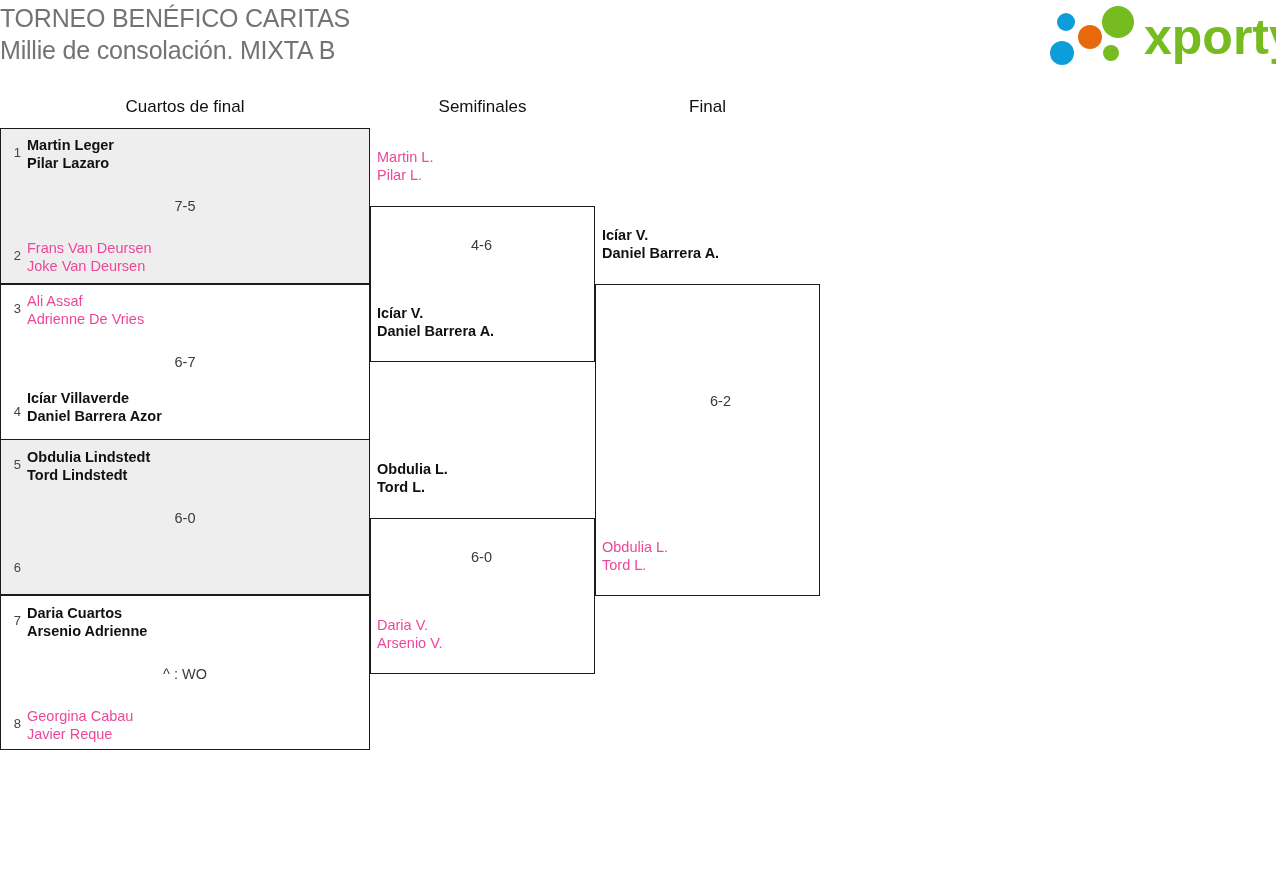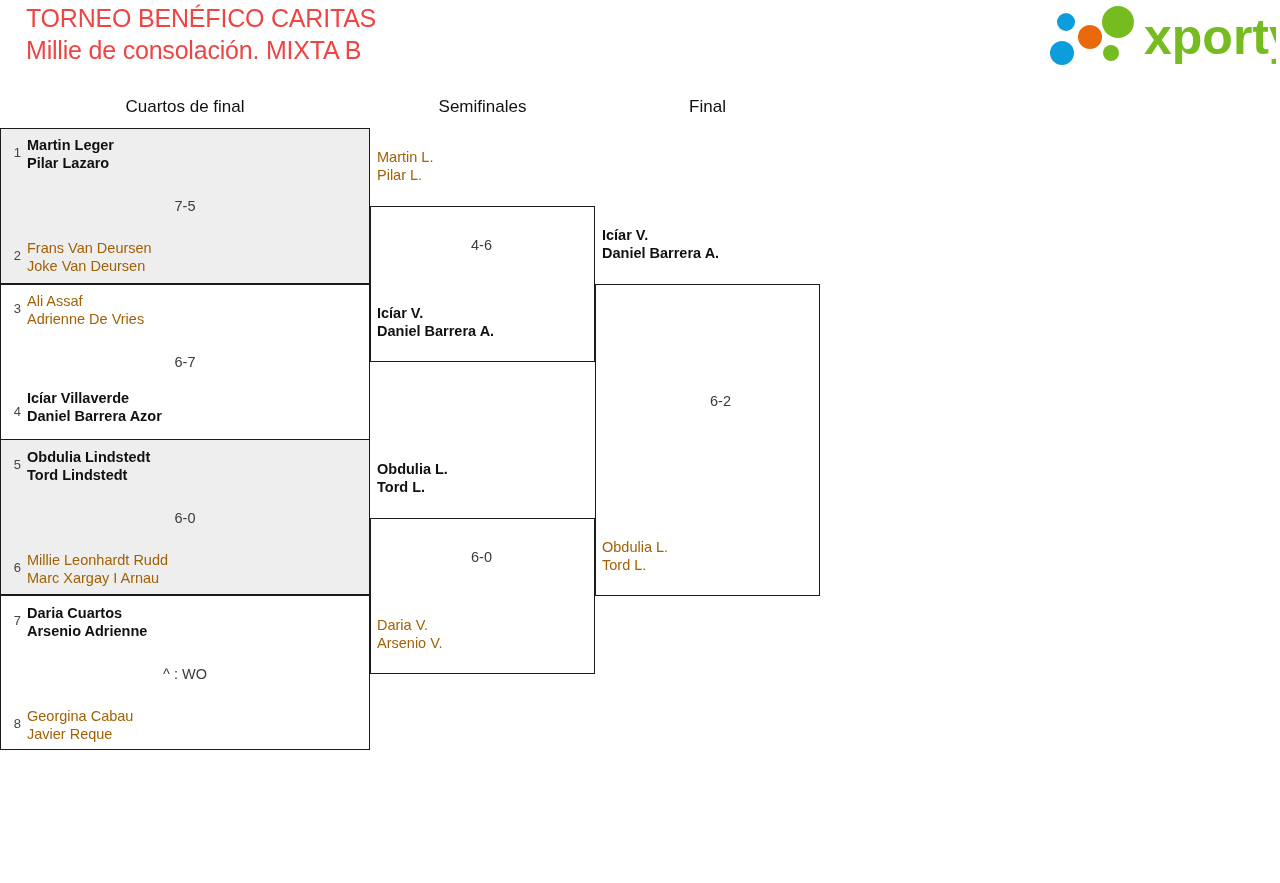--- a/index.html
+++ b/index.html
@@ -20,25 +20,24 @@
   
   .title-block {
     position: absolute;
     left: 0px;
     top: 2px;
     width: 760px;
   }
   .title-line {
     font-size: 25px;
     line-height: 32px;
-    color: #ef4444;
+    color: #737373;
     font-weight: 500;
     letter-spacing: -0.2px;
     white-space: nowrap;
-    padding-left: 26px;
   }
 
   
   .logo {
     position: absolute;
     left: 1048px;
     top: 6px;
     width: 228px;
     height: 62px;
   }
@@ -82,21 +81,21 @@
 
   
   .slot {
     position: absolute;
     line-height: 18px;
     font-size: 14.5px;
     white-space: nowrap;
   }
   .slot .ln { display: block; }
   .slot.win  { color: #111111; font-weight: bold; }
-  .slot.lose { color: #a16207; font-weight: normal; }
+  .slot.lose { color: #ec4899; font-weight: normal; }
 
   .seed {
     position: absolute;
     font-size: 13px;
     color: #444444;
     text-align: right;
     width: 16px;
     line-height: 16px;
   }
 
@@ -181,24 +180,20 @@
     <span class="ln">Daniel Barrera Azor</span>
   </div>
 
   <div class="seed qf-seed" style="top:457px;">5</div>
   <div class="slot qf-name win" style="top:448px;">
     <span class="ln">Obdulia Lindstedt</span>
     <span class="ln">Tord Lindstedt</span>
   </div>
   <div class="score qf-score" style="top:509px;">6-0</div>
   <div class="seed qf-seed" style="top:560px;">6</div>
-  <div class="slot qf-name lose" style="top:551px;">
-    <span class="ln">Millie Leonhardt Rudd</span>
-    <span class="ln">Marc Xargay I Arnau</span>
-  </div>
 
   <div class="seed qf-seed" style="top:613px;">7</div>
   <div class="slot qf-name win" style="top:604px;">
     <span class="ln">Daria Cuartos</span>
     <span class="ln">Arsenio Adrienne</span>
   </div>
   <div class="score qf-score" style="top:665px;">^ : WO</div>
   <div class="seed qf-seed" style="top:716px;">8</div>
   <div class="slot qf-name lose" style="top:707px;">
     <span class="ln">Georgina Cabau</span>

